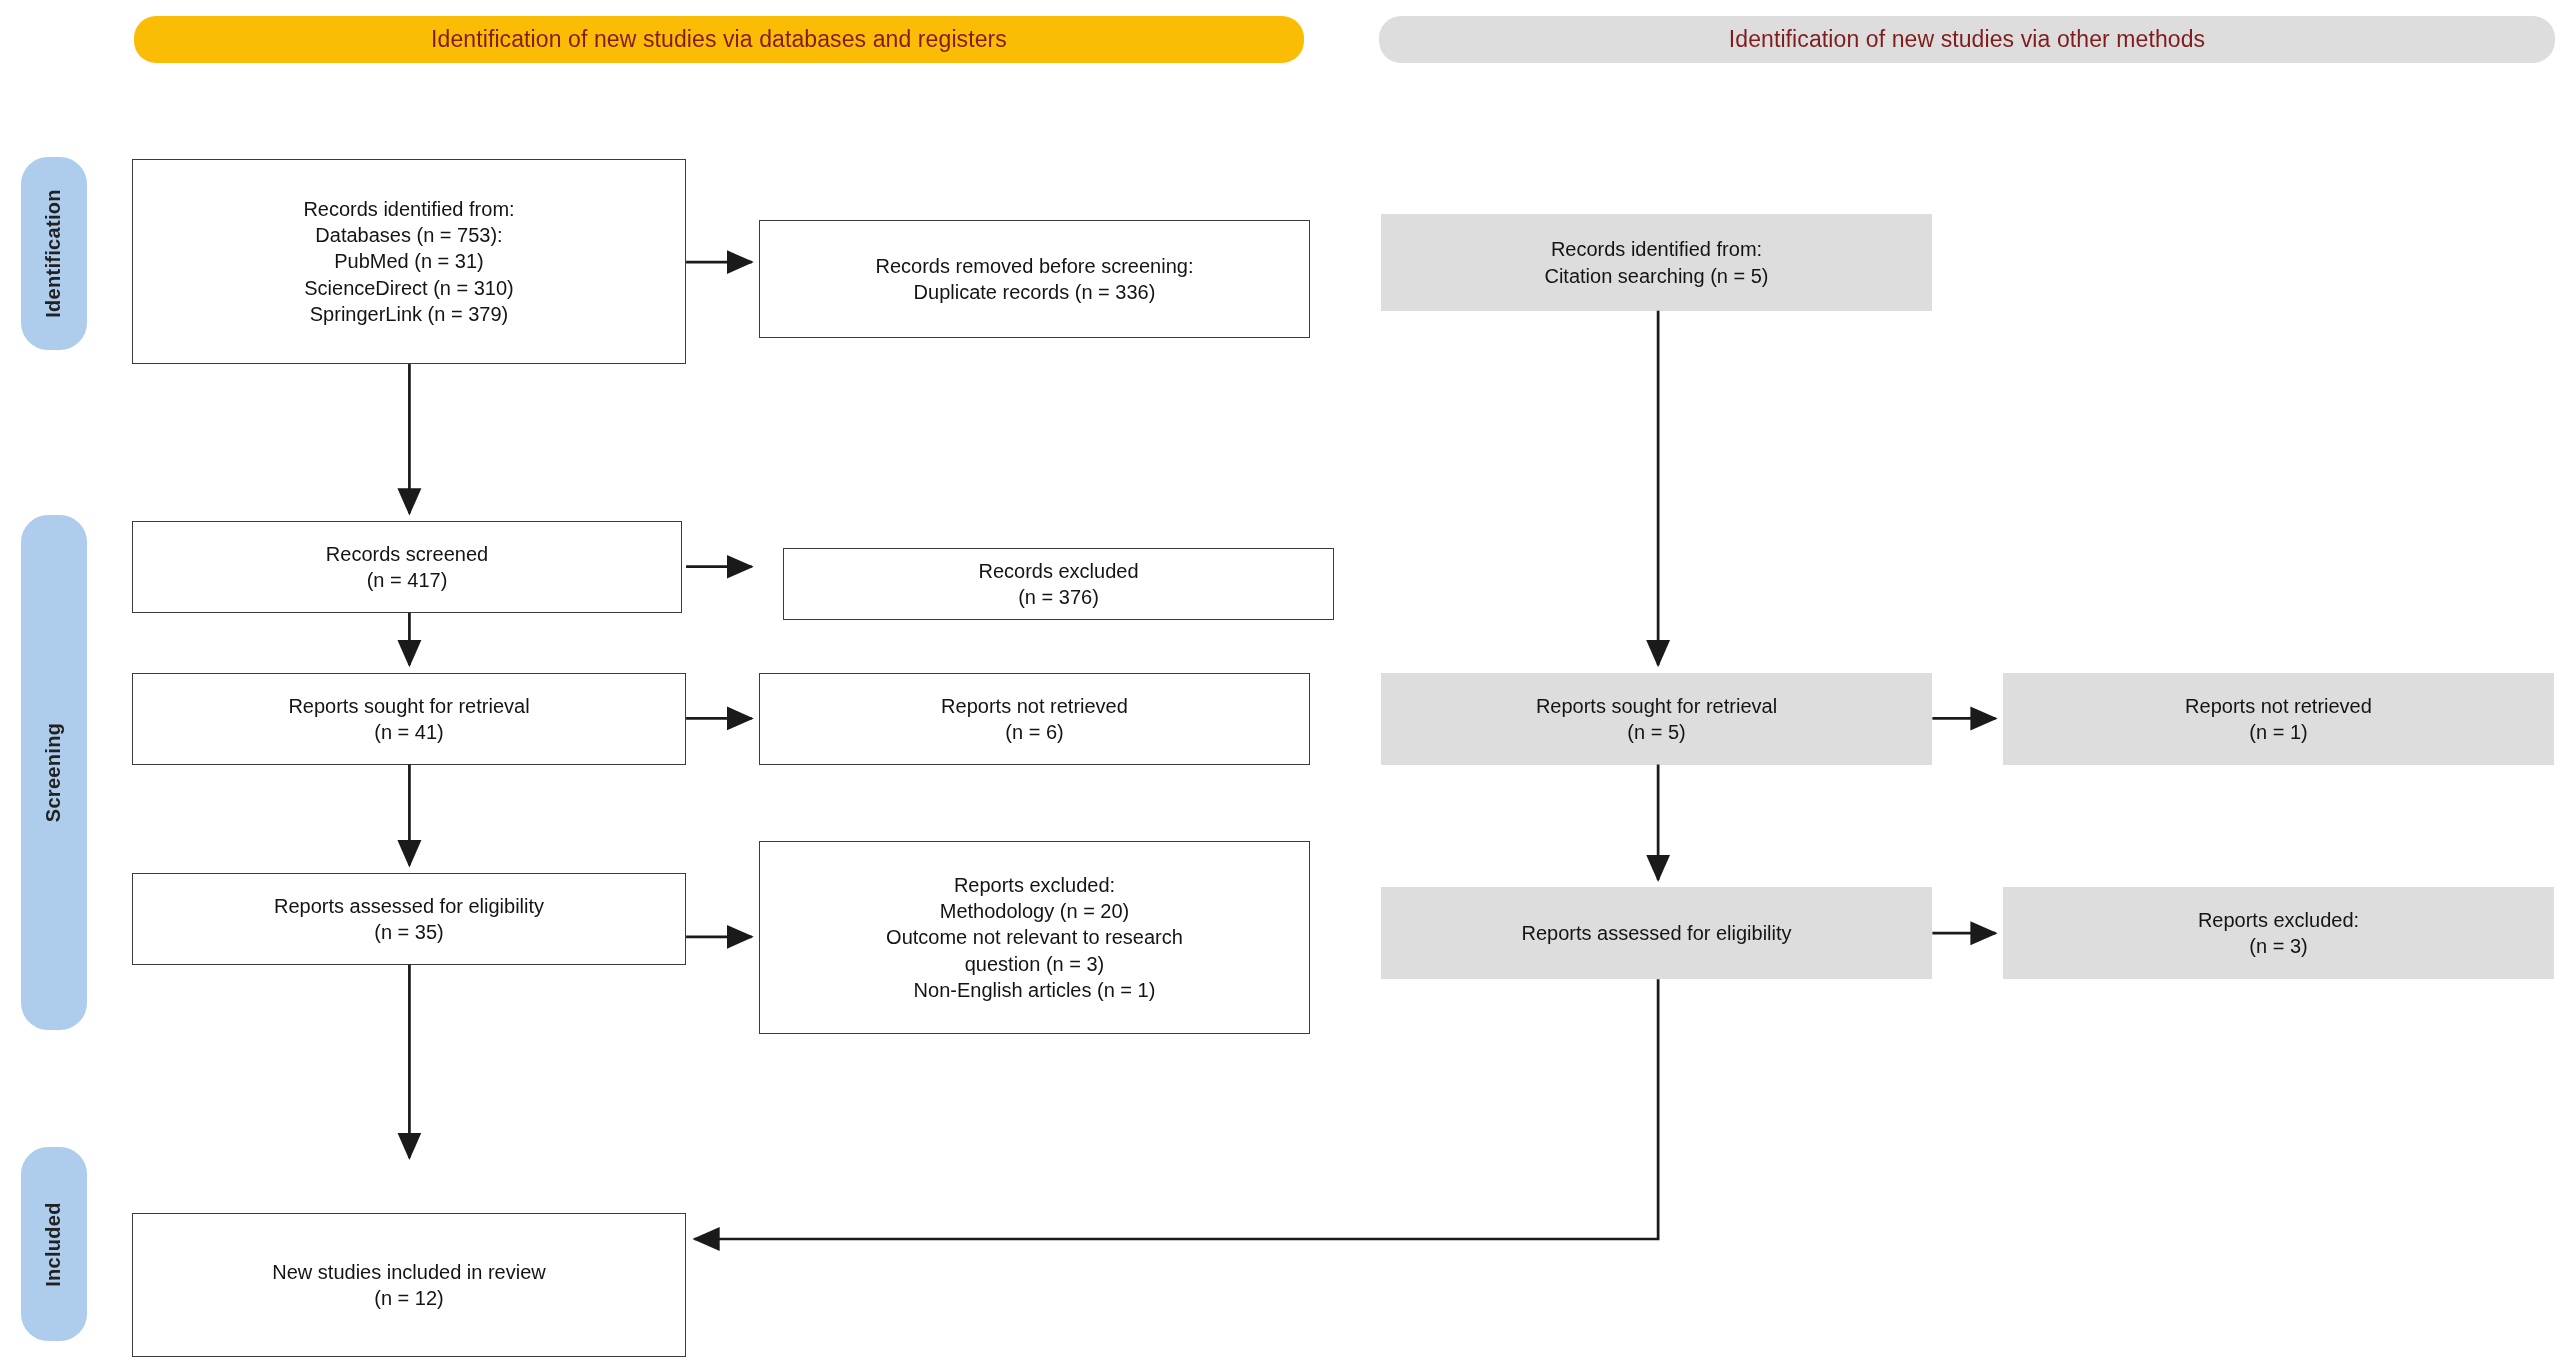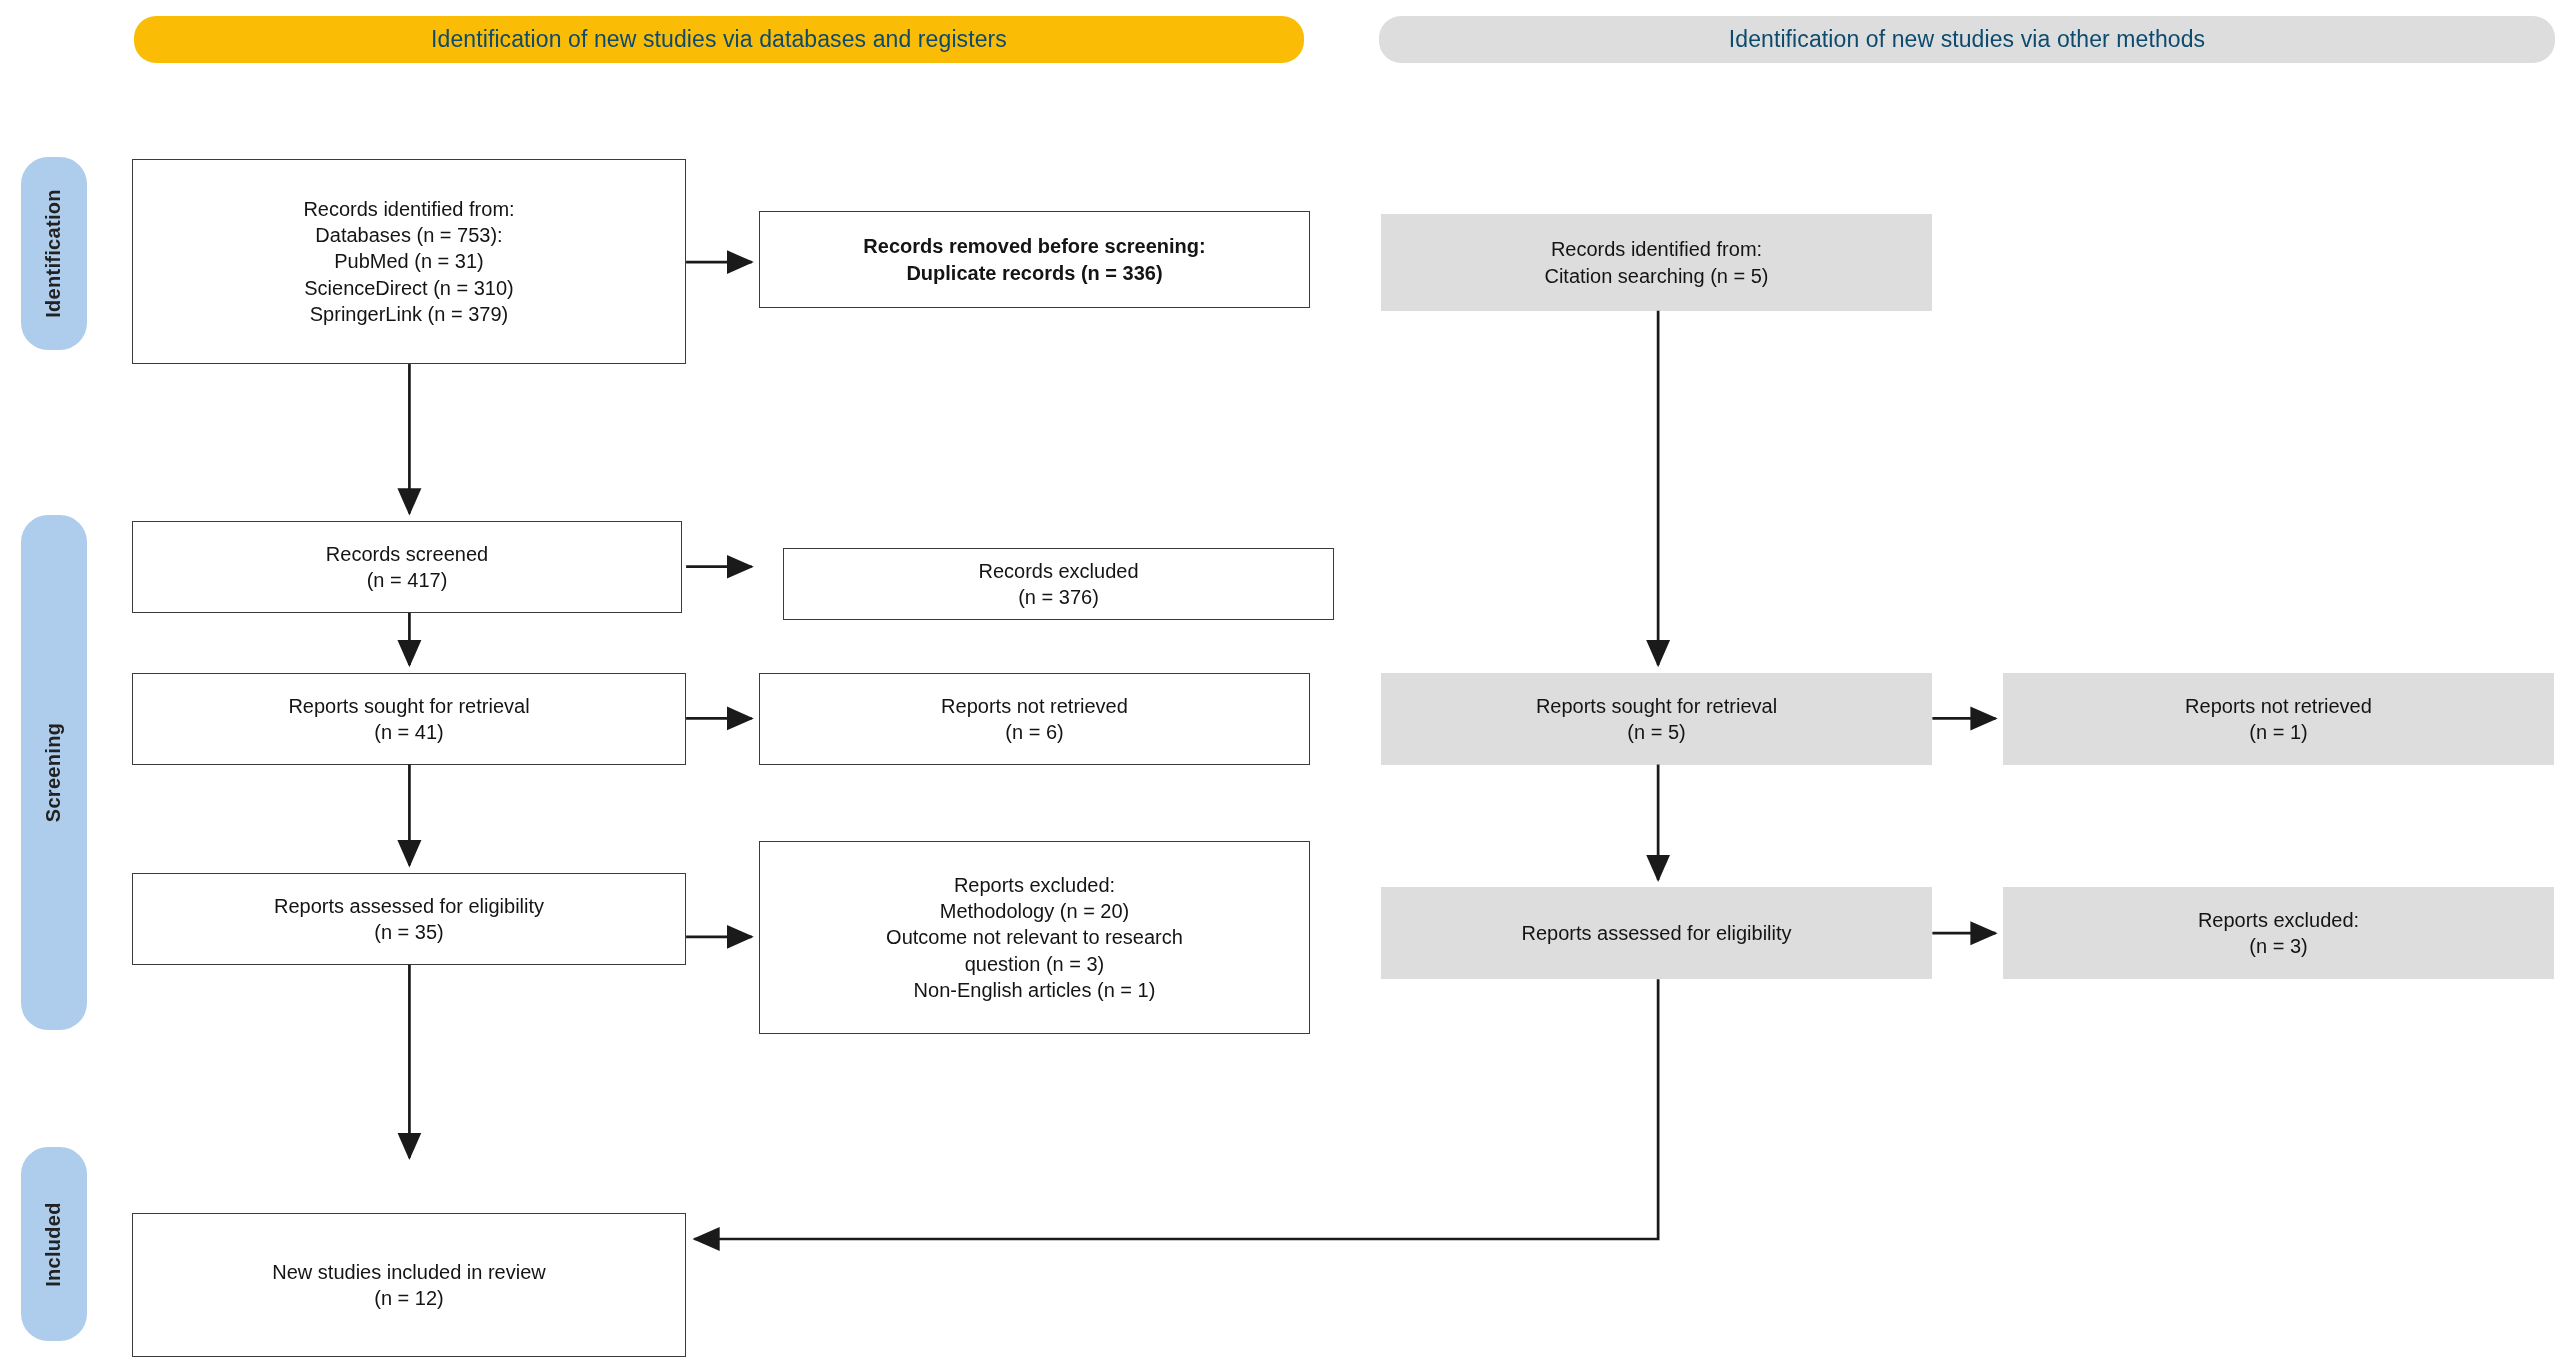--- a/index.html
+++ b/index.html
@@ -19,21 +19,21 @@
     overflow: hidden;
   }
   
   .banner {
     position: absolute;
     display: flex;
     align-items: center;
     justify-content: center;
     border-radius: 22px;
     font-size: 23px;
-    color: #0c4a6e;
+    color: #7f1d1d;
     letter-spacing: 0.1px;
     text-align: left;
     line-height: 1.2;
   }
   .banner-db {
     left: 134px;  top: 16px;
     width: 1170px; height: 47px;
     background: #FBBC05;
   }
   .banner-other {
@@ -119,21 +119,21 @@
   <div class="node white" style="left:132px; top:159px; width:554px; height:205px;">
     <div class="lines">
         <div>Records identified from:</div>
         <div>Databases (n = 753):</div>
         <div>PubMed (n = 31)</div>
         <div>ScienceDirect (n = 310)</div>
         <div>SpringerLink (n = 379)</div>
       </div>
   </div>
 
-  <div class="node white" style="left:759px; top:211px; width:551px; height:97px;font-weight:bold;">
+  <div class="node white" style="left:759px; top:220px; width:551px; height:118px;">
     <div class="lines">
         <div>Records removed before screening:</div>
         <div>Duplicate records (n = 336)</div>
       </div>
   </div>
 
   <div class="node white" style="left:132px; top:521px; width:550px; height:92px;">
     <div class="lines">
         <div>Records screened</div>
         <div>(n = 417)</div>

